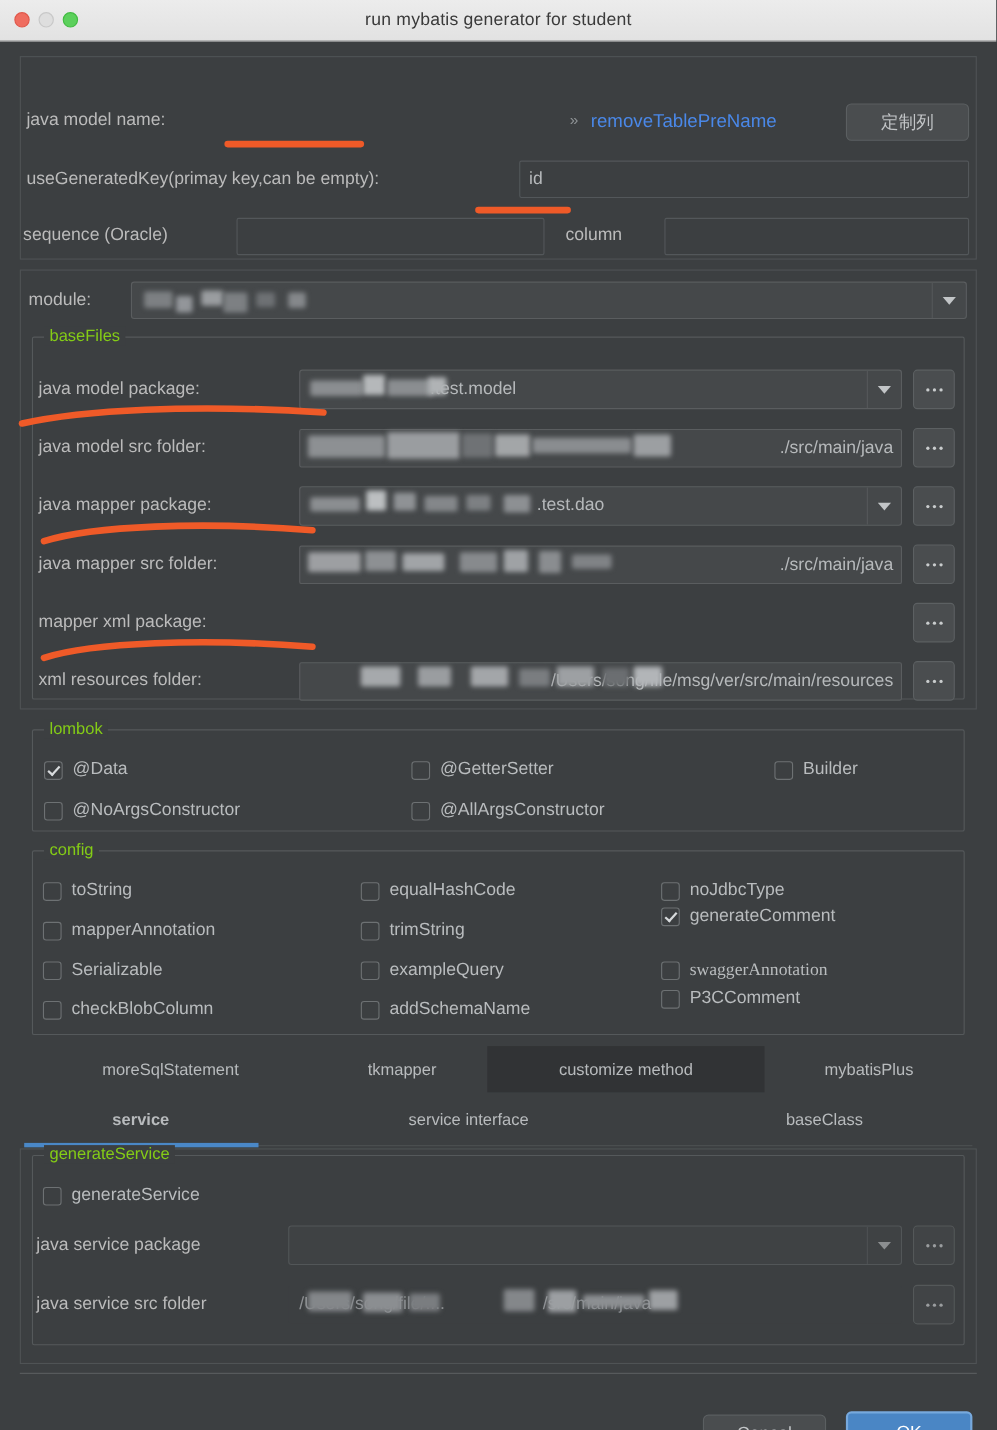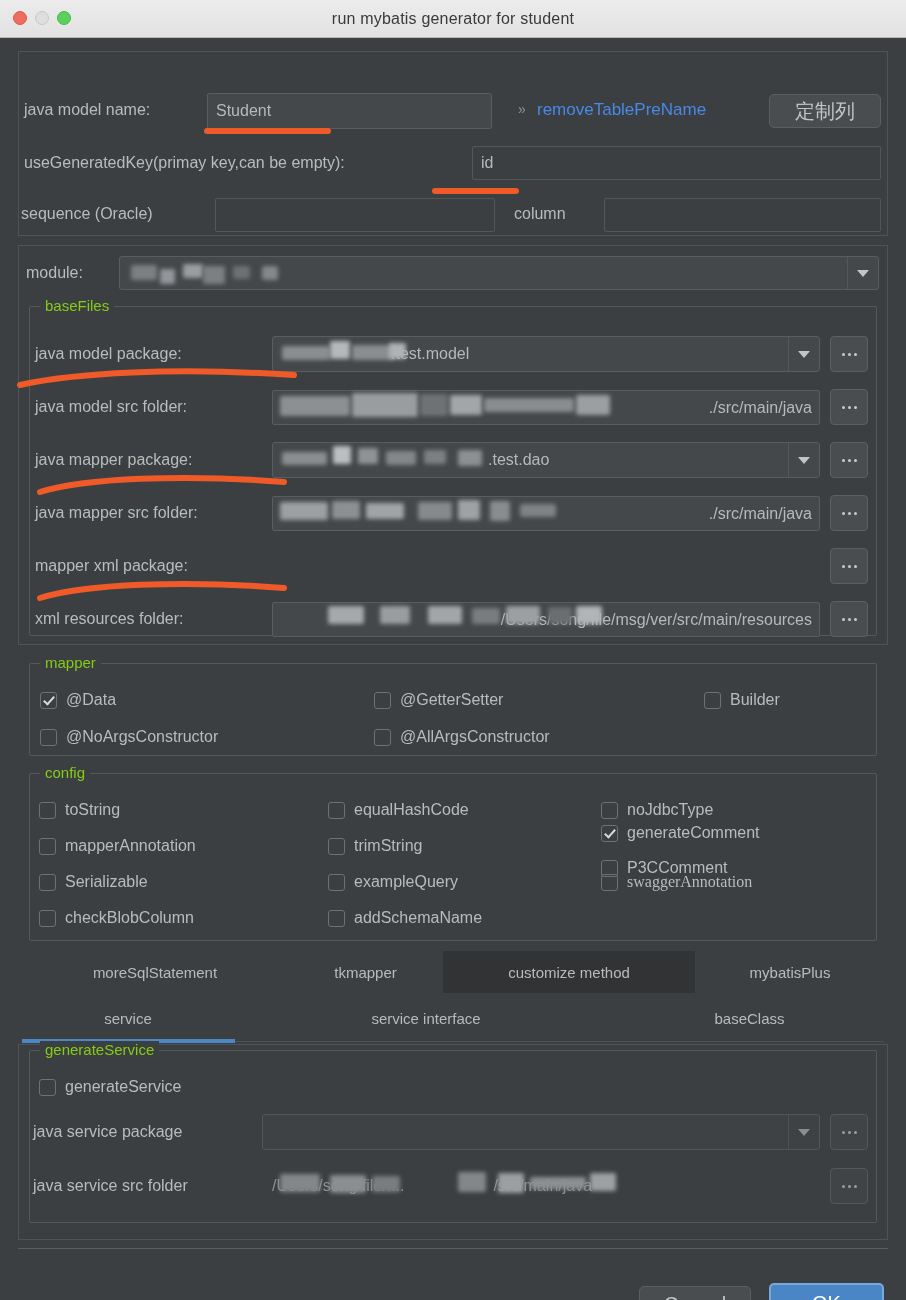--- a/index.html
+++ b/index.html
@@ -231,21 +231,21 @@
     color: #8e9295;
     font-size: 14px;
   }
   .btn {
     position: absolute;
     box-sizing: border-box;
     display: flex;
     align-items: center;
     justify-content: center;
     border-radius: 5px;
-    font-size: 20px;
+    font-size: 16px;
     background: #4a4d4f;
     border: 1px solid #5b5f61;
     color: #c2c5c7;
     white-space: nowrap;
   }
   .btn.primary {
     background: #4a86c5;
     border: 2px solid #77a9dd;
     color: #ffffff;
   }
@@ -280,21 +280,20 @@
       <span class="tl green"></span>
     </div>
     <div class="title-text">run mybatis generator for student</div>
   </div>
 
   <div class="content">
 
     <div class="panel" style="left:18px; top:13px; width:870px; height:185px;"></div>
 
     <div class="label" style="position:absolute; left:24px; top:63px;">java model name:</div>
-    <div class="field" style="left:207px; top:55px; width:285px; height:36px;">Student</div>
 
     <span class="chev" style="left:518px; top:63px;">»</span>
     <div class="link" style="left:537px; top:62px;">removeTablePreName</div>
 
     <div class="btn" style="left:769px; top:56px; width:112px; height:34px;">定制列</div>
 
     <div class="label" style="position:absolute; left:24px; top:116px;">useGeneratedKey(primay key,can be empty):</div>
     <div class="field flat" style="left:472px; top:108px; width:409px; height:34px;">id</div>
 
     <div class="label" style="position:absolute; left:21px; top:167px;">sequence (Oracle)</div>
@@ -410,21 +409,21 @@
     <div class="blur" style="left:506px; top:568px; width:34px; height:18px; background:#9da0a3;"></div>
     <div class="blur" style="left:548px; top:569px; width:24px; height:17px; background:#6b6e71;"></div>
     <div class="blur" style="left:576px; top:568px; width:26px; height:18px; background:#b2b5b8;"></div>
     <div class="ellipsis-btn" style="left:830px; top:563px; width:38px; height:36px;">
         <i></i>
         <i></i>
         <i></i>
       </div>
 
     <div class="group" style="left:29px; top:625px; width:848px; height:93px;">
-      <span class="group-title">mapper</span>
+      <span class="group-title">lombok</span>
     </div>
     <div class="cb-row" style="left:40px; top:653px;">
       <span class="cbox checked"></span>
       <span class="cb-label">@Data</span>
     </div>
     <div class="cb-row" style="left:374px; top:653px;">
       <span class="cbox"></span>
       <span class="cb-label">@GetterSetter</span>
     </div>
     <div class="cb-row" style="left:704px; top:653px;">
@@ -484,31 +483,31 @@
     </div>
 
     <div class="cb-row" style="left:39px; top:871px;">
       <span class="cbox"></span>
       <span class="cb-label">checkBlobColumn</span>
     </div>
     <div class="cb-row" style="left:328px; top:871px;">
       <span class="cbox"></span>
       <span class="cb-label">addSchemaName</span>
     </div>
-    <div class="cb-row" style="left:601px; top:821px;">
+    <div class="cb-row" style="left:601px; top:861px;">
       <span class="cbox"></span>
       <span class="cb-label">P3CComment</span>
     </div>
 
     <div class="tab" style="position:absolute; left:288px; top:913px; width:155px; height:42px;">tkmapper</div>
     <div class="tab" style="position:absolute; left:22px; top:913px; width:266px; height:42px;">moreSqlStatement</div>
     <div class="tab selected-dark" style="position:absolute; left:443px; top:913px; width:252px; height:42px;">customize method</div>
     <div class="tab" style="position:absolute; left:695px; top:913px; width:190px; height:42px;">mybatisPlus</div>
 
-    <div class="tab" style="position:absolute; left:22px; top:960px; width:212px; height:40px;">service</div>
+    <div class="tab" style="position:absolute; left:22px; top:960px; width:212px; height:40px;font-weight:bold;">service</div>
     <div class="tab" style="position:absolute; left:295px; top:960px; width:262px; height:40px;">service interface</div>
     <div class="tab" style="position:absolute; left:651px; top:960px; width:197px; height:40px;">baseClass</div>
 
     <div class="tab-sep" style="left:22px; top:1003px; width:862px;"></div>
     <div class="tab-underline" style="left:22px; top:1001px; width:213px;"></div>
 
     <div class="panel" style="left:18px; top:1006px; width:870px; height:196px;"></div>
 
     <div class="group" style="left:29px; top:1012px; width:848px; height:173px;">
       <span class="group-title">generateService</span>

